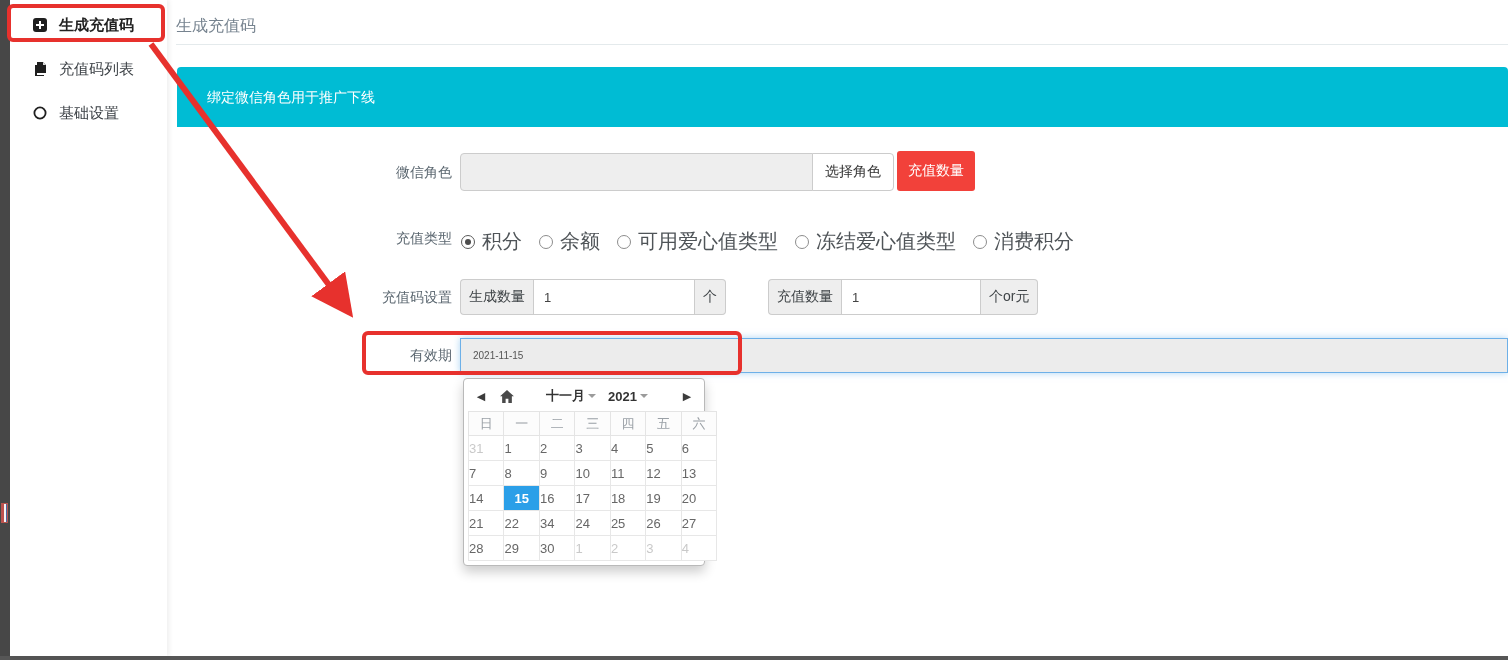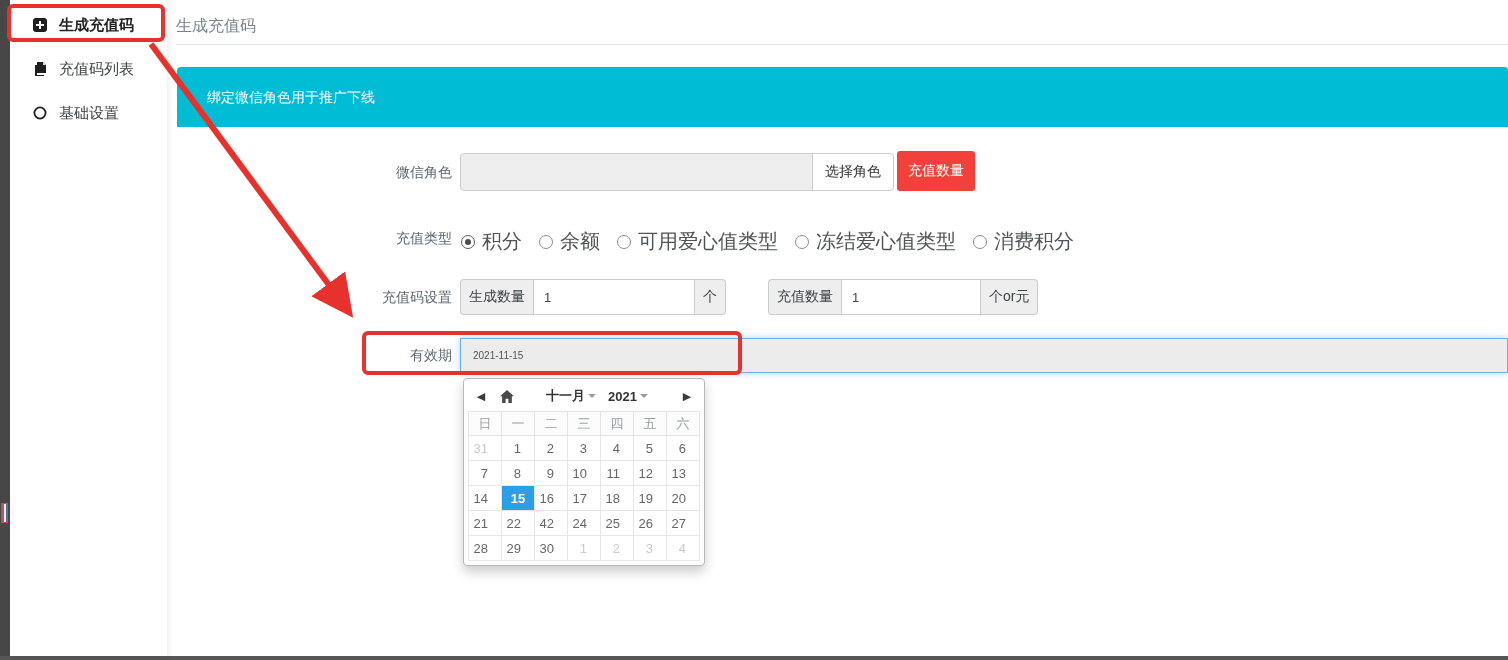--- a/index.html
+++ b/index.html
@@ -76,21 +76,21 @@
   .dp-home svg { width:14px; height:13px; }
   .dp-center { flex:1; display:flex; align-items:center; justify-content:center; gap:12px; }
   .dp-select { display:flex; align-items:center; gap:3px; font-size:13px; font-weight:bold; color:#333;
     cursor:pointer; }
   .dp-caret { width:0; height:0; border-left:4px solid transparent; border-right:4px solid transparent;
     border-top:4px solid #9b9b9b; }
   .dp-table { width:100%; border-collapse:collapse; margin-top:2px; }
   .dp-table th { border:1px solid #e4e4e4; font-weight:normal; color:#9aa0a6; font-size:13px; height:24px;
     text-align:center; background:#fcfcfc; }
   .dp-table td { border:1px solid #e7e7e7; font-size:13px; color:#676767; height:25px; width:33px;
-    text-align:right; padding-right:13px; cursor:pointer; background:#fff; }
+    padding-right:20px; cursor:pointer; background:#fff; }
   .dp-table td.muted { color:#c9c9c9; }
   .dp-table td.selected { background:#2b9fe8; color:#fff; font-weight:bold; text-align:center; padding-right:0; }
 
   
   .anno-box { position:absolute; border:4px solid #e7312d; border-radius:6px; z-index:40; pointer-events:none; }
   .anno-box1 { left:7px; top:4px; width:158px; height:38px; }
   .anno-box2 { left:362px; top:331px; width:380px; height:44px; }
   .anno-arrow { position:absolute; left:0; top:0; width:1508px; height:660px; z-index:41; pointer-events:none; }
 
   
@@ -245,21 +245,21 @@
             <td class="selected">15</td>
             <td>16</td>
             <td>17</td>
             <td>18</td>
             <td>19</td>
             <td>20</td>
           </tr>
           <tr>
             <td>21</td>
             <td>22</td>
-            <td>42</td>
+            <td>34</td>
             <td>24</td>
             <td>25</td>
             <td>26</td>
             <td>27</td>
           </tr>
           <tr>
             <td>28</td>
             <td>29</td>
             <td>30</td>
             <td class="muted">1</td>

